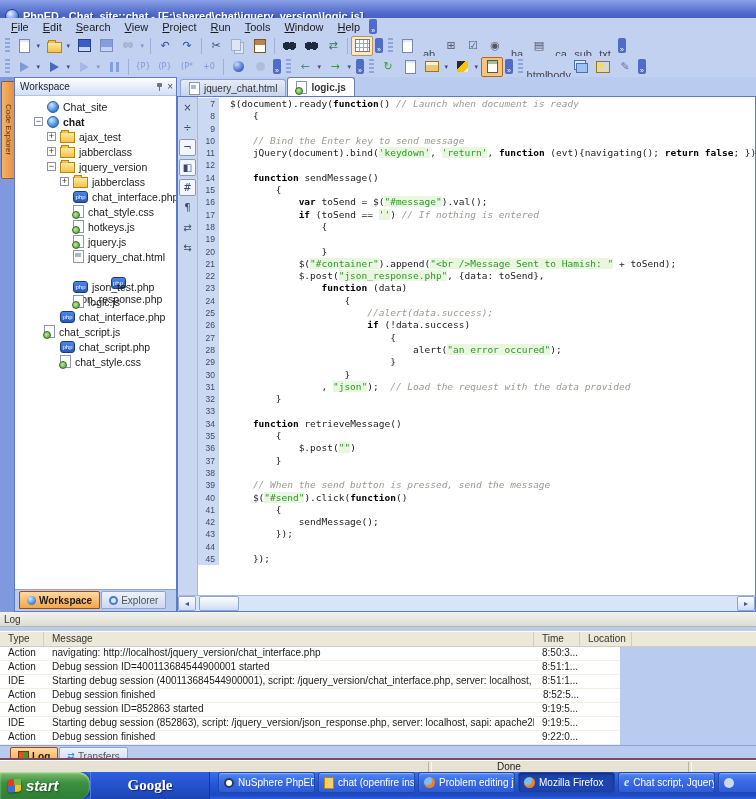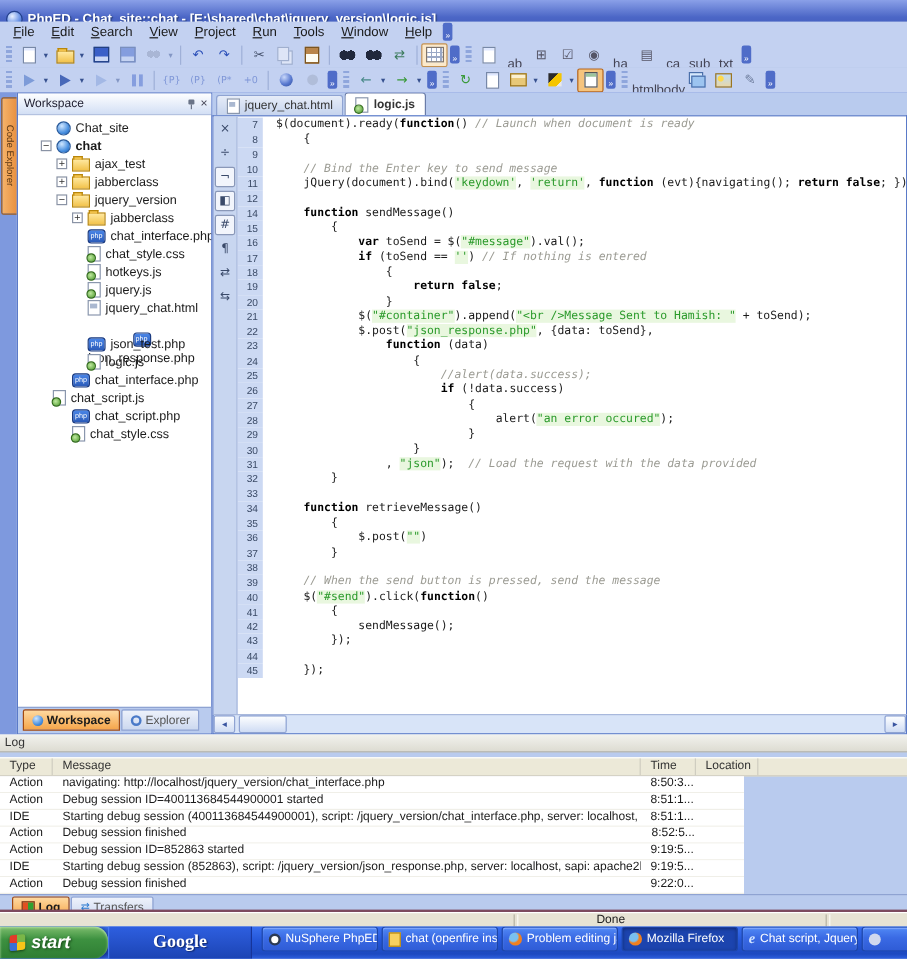--- a/index.html
+++ b/index.html
@@ -533,21 +533,20 @@
           <div class="cline">
             <span class="lnum">17</span>
             <span class="ltext"><span class="cl-p">            </span><span class="cl-k">if</span><span class="cl-p"> (toSend == </span><span class="cl-s">''</span><span class="cl-p">) </span><span class="cl-c">// If nothing is entered</span></span>
           </div>
           <div class="cline">
             <span class="lnum">18</span>
             <span class="ltext"><span class="cl-p">                {</span></span>
           </div>
           <div class="cline">
             <span class="lnum">19</span>
-            <span class="ltext"><span class="cl-p">                    </span><span class="cl-k">return false</span><span class="cl-p">;</span></span>
           </div>
           <div class="cline">
             <span class="lnum">20</span>
             <span class="ltext"><span class="cl-p">                }</span></span>
           </div>
           <div class="cline">
             <span class="lnum">21</span>
             <span class="ltext"><span class="cl-p">            $(</span><span class="cl-s">"#container"</span><span class="cl-p">).append(</span><span class="cl-s">"&lt;br /&gt;Message Sent to Hamish: "</span><span class="cl-p"> + toSend);</span></span>
           </div>
           <div class="cline">

